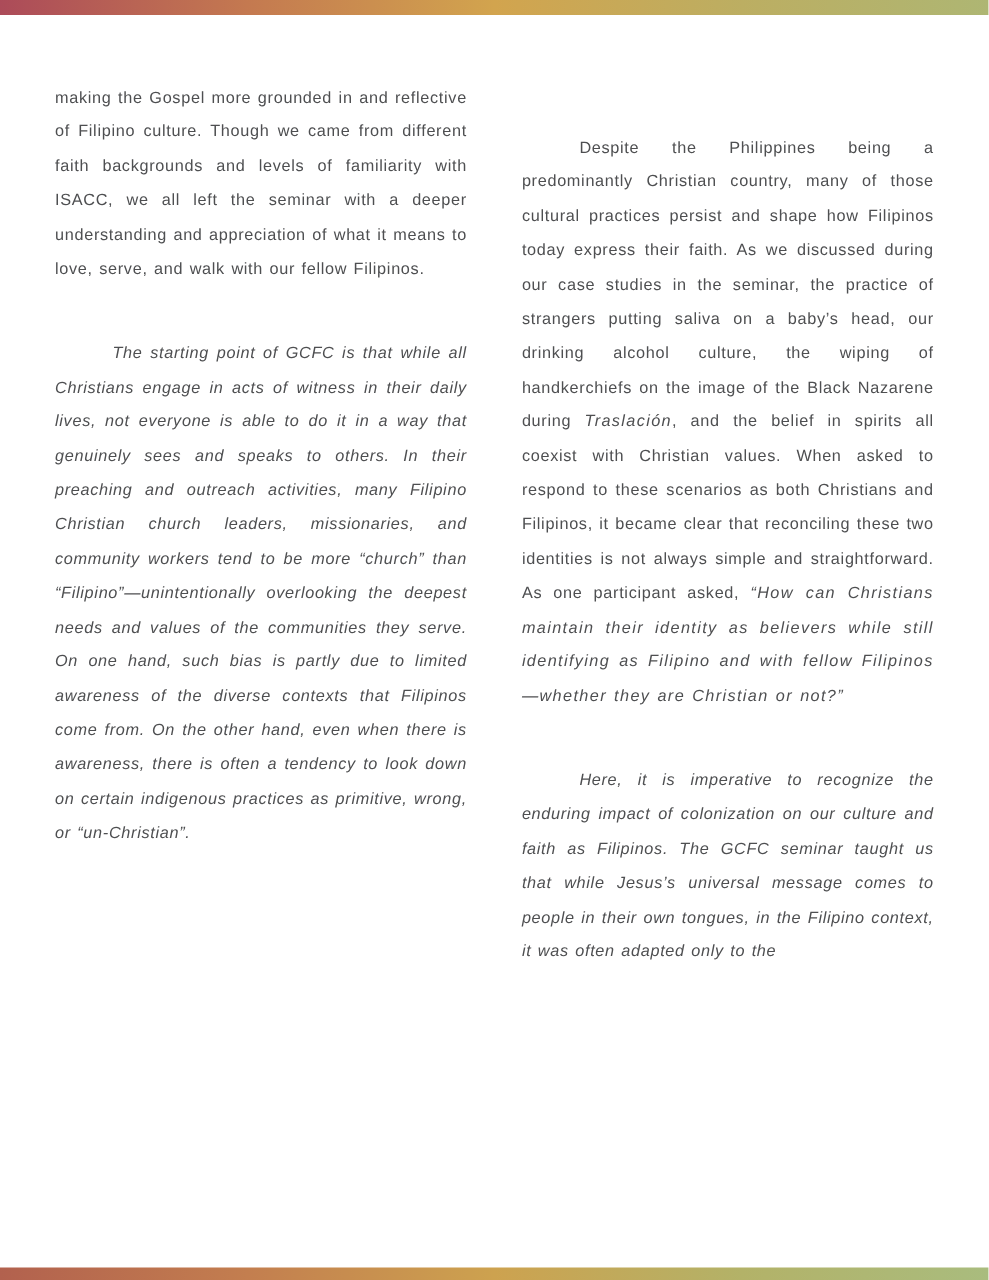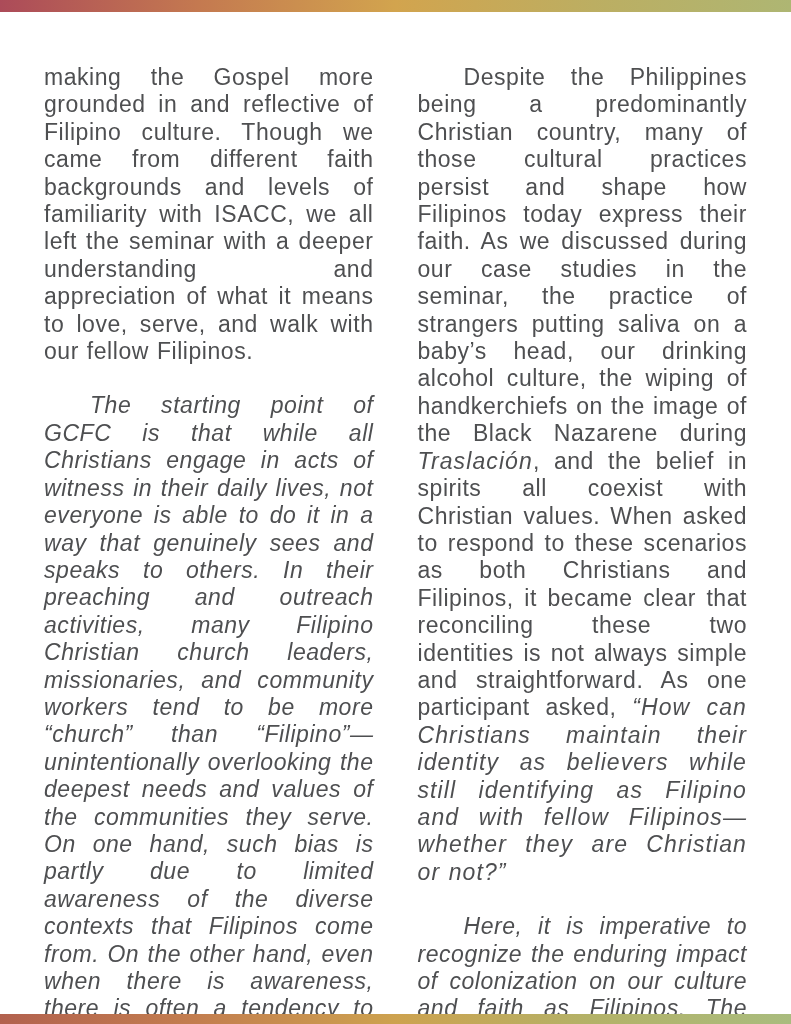--- a/index.html
+++ b/index.html
@@ -31,29 +31,29 @@
     padding: 52px 44px 0 44px;
     box-sizing: border-box;
     overflow: hidden;
   }
   .column {
     flex: 1 1 0;
     min-width: 0;
   }
   .para {
     margin: 0 0 27px 0;
-    font-size: 23px;
+    font-size: 13px;
     line-height: 27.4px;
     letter-spacing: 0.55px;
     word-spacing: 1px;
     color: #4e4f51;
     text-align: justify;
   }
   .para:last-child { margin-bottom: 0; font-style: italic; }
-  .para.indent { text-indent: 46px; }
+  .para.indent { text-indent: 46px; margin-top: 40px; }
   .para em {
     font-style: italic;
     letter-spacing: 1.1px;
   }
 </style>
 </head>
 <body>
 
 <div class="page">
   <div class="gradient-bar top" style="background: linear-gradient(to right, rgb(172, 75, 89), rgb(196, 121, 80), rgb(210, 164, 78), rgb(188, 174, 98), rgb(174, 182, 115));"></div>

